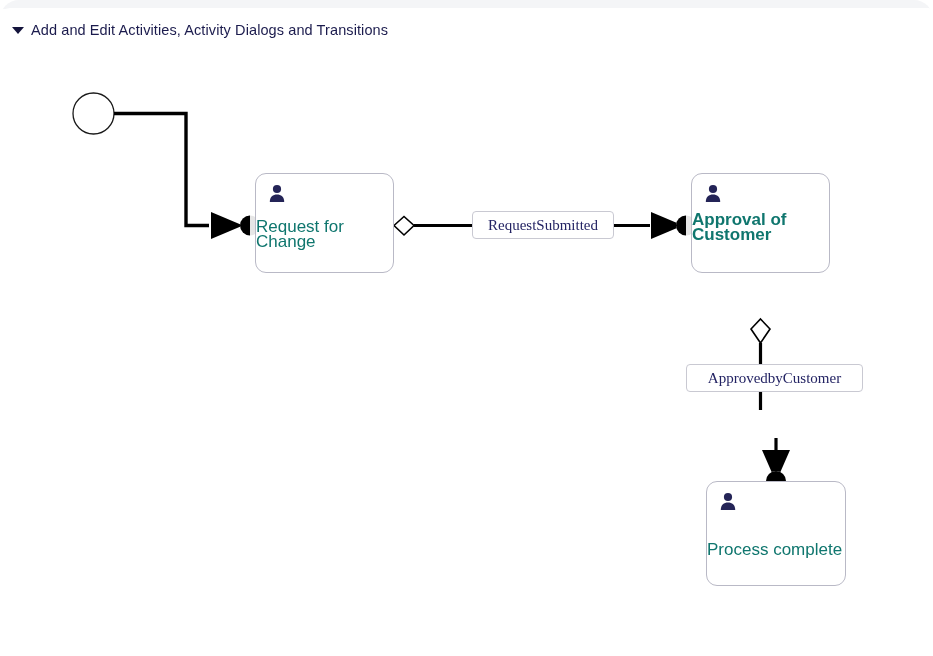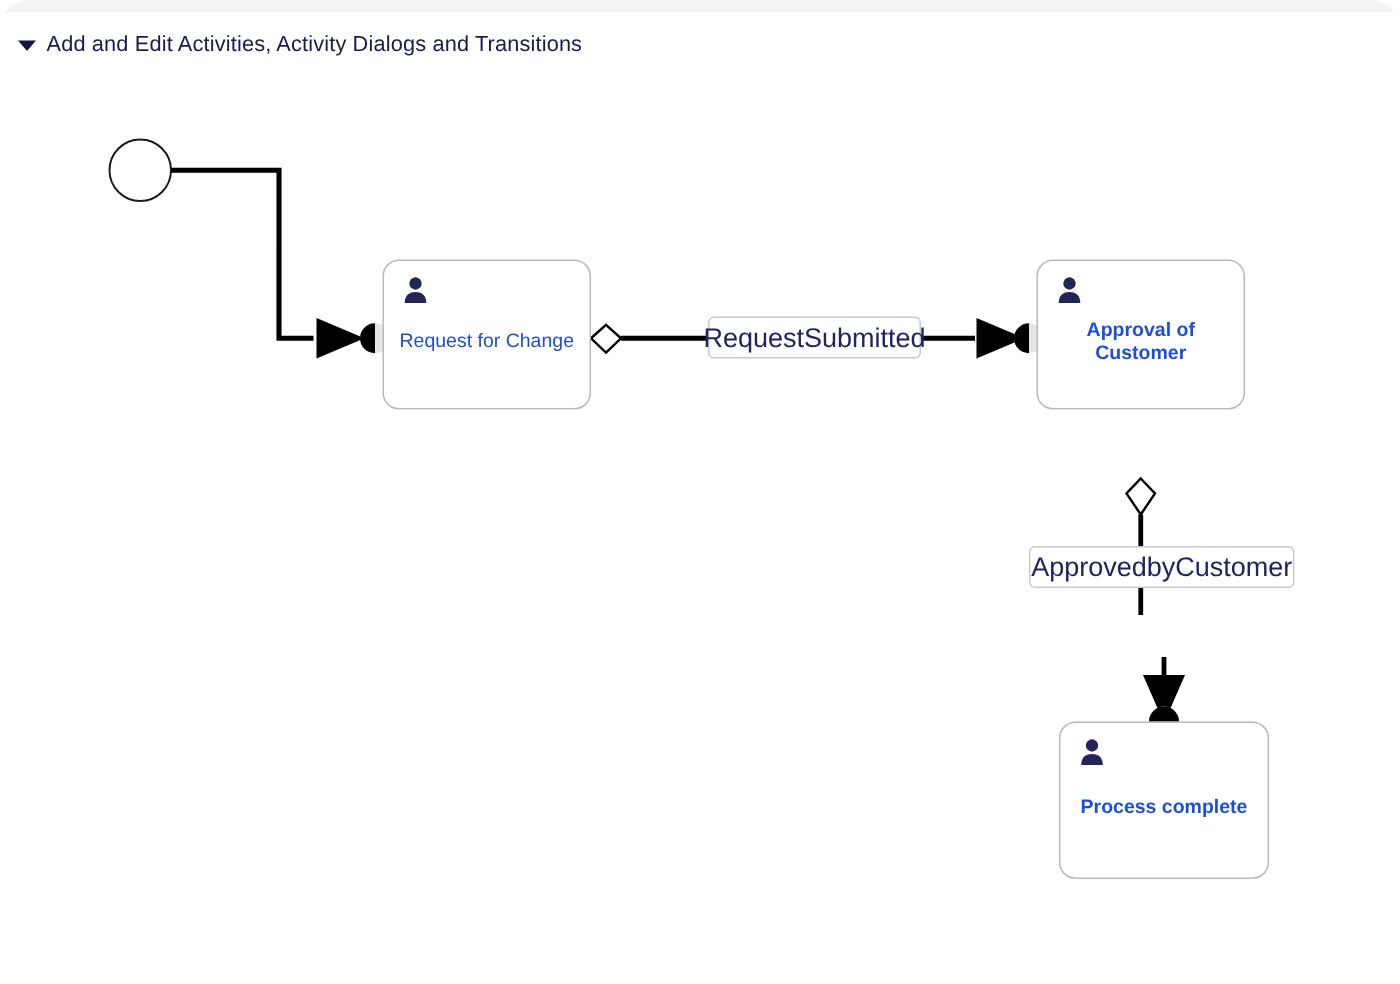--- a/index.html
+++ b/index.html
@@ -66,44 +66,44 @@
   .node {
     position: absolute;
     background: #ffffff;
     border: 1px solid #b9b9c6;
     border-radius: 11px;
     box-sizing: border-box;
   }
   .node-label {
     position: absolute;
     left: 0; right: 0;
-    text-align: center;
-    font-size: 13px;
-    color: #1d4ed8;
+    font-size: 17px;
+    color: #0f766e;
     line-height: 15px;
     white-space: pre-line;
   }
   .person-icon {
     position: absolute;
     left: 12px; top: 10px;
     width: 18px; height: 19px;
   }
   
   .tlabel {
     position: absolute;
     background: #ffffff;
     border: 1px solid #c9c9d2;
     border-radius: 4px;
     box-sizing: border-box;
     display: flex;
     align-items: center;
     justify-content: center;
-    font-size: 18px;
+    font-size: 15px;
     color: #232363;
     white-space: nowrap;
+    font-family: Liberation Serif, serif;
   }
 </style>
 </head>
 <body>
 
 <div id="app">
 
   <div class="top-strip"></div>
   <div class="panel"></div>
 
@@ -175,21 +175,21 @@
       </svg>
       <div class="node-label" style="top:38px;">Approval of
 Customer</div>
     </div>
 
     <div class="node" style="left:706px; top:435px; width:140px; height:105px;">
       <svg class="person-icon" viewBox="0 0 18 19">
         <circle cx="9" cy="5" r="4.1" fill="#242457"></circle>
         <path d="M1.8,18 C1.8,12.6 5.0,10.6 9,10.6 C13,10.6 16.2,12.6 16.2,18 Z" fill="#242457"></path>
       </svg>
-      <div class="node-label" style="top:48px;font-weight:bold;">Process complete</div>
+      <div class="node-label" style="top:60px;">Process complete</div>
     </div>
 
     <div class="tlabel" style="left:472px; top:165px; width:142px; height:28px;">RequestSubmitted</div>
 
     <div class="tlabel" style="left:686px; top:318px; width:177px; height:28px;">ApprovedbyCustomer</div>
 
   </div>
 </div>
 
 </body></html>

